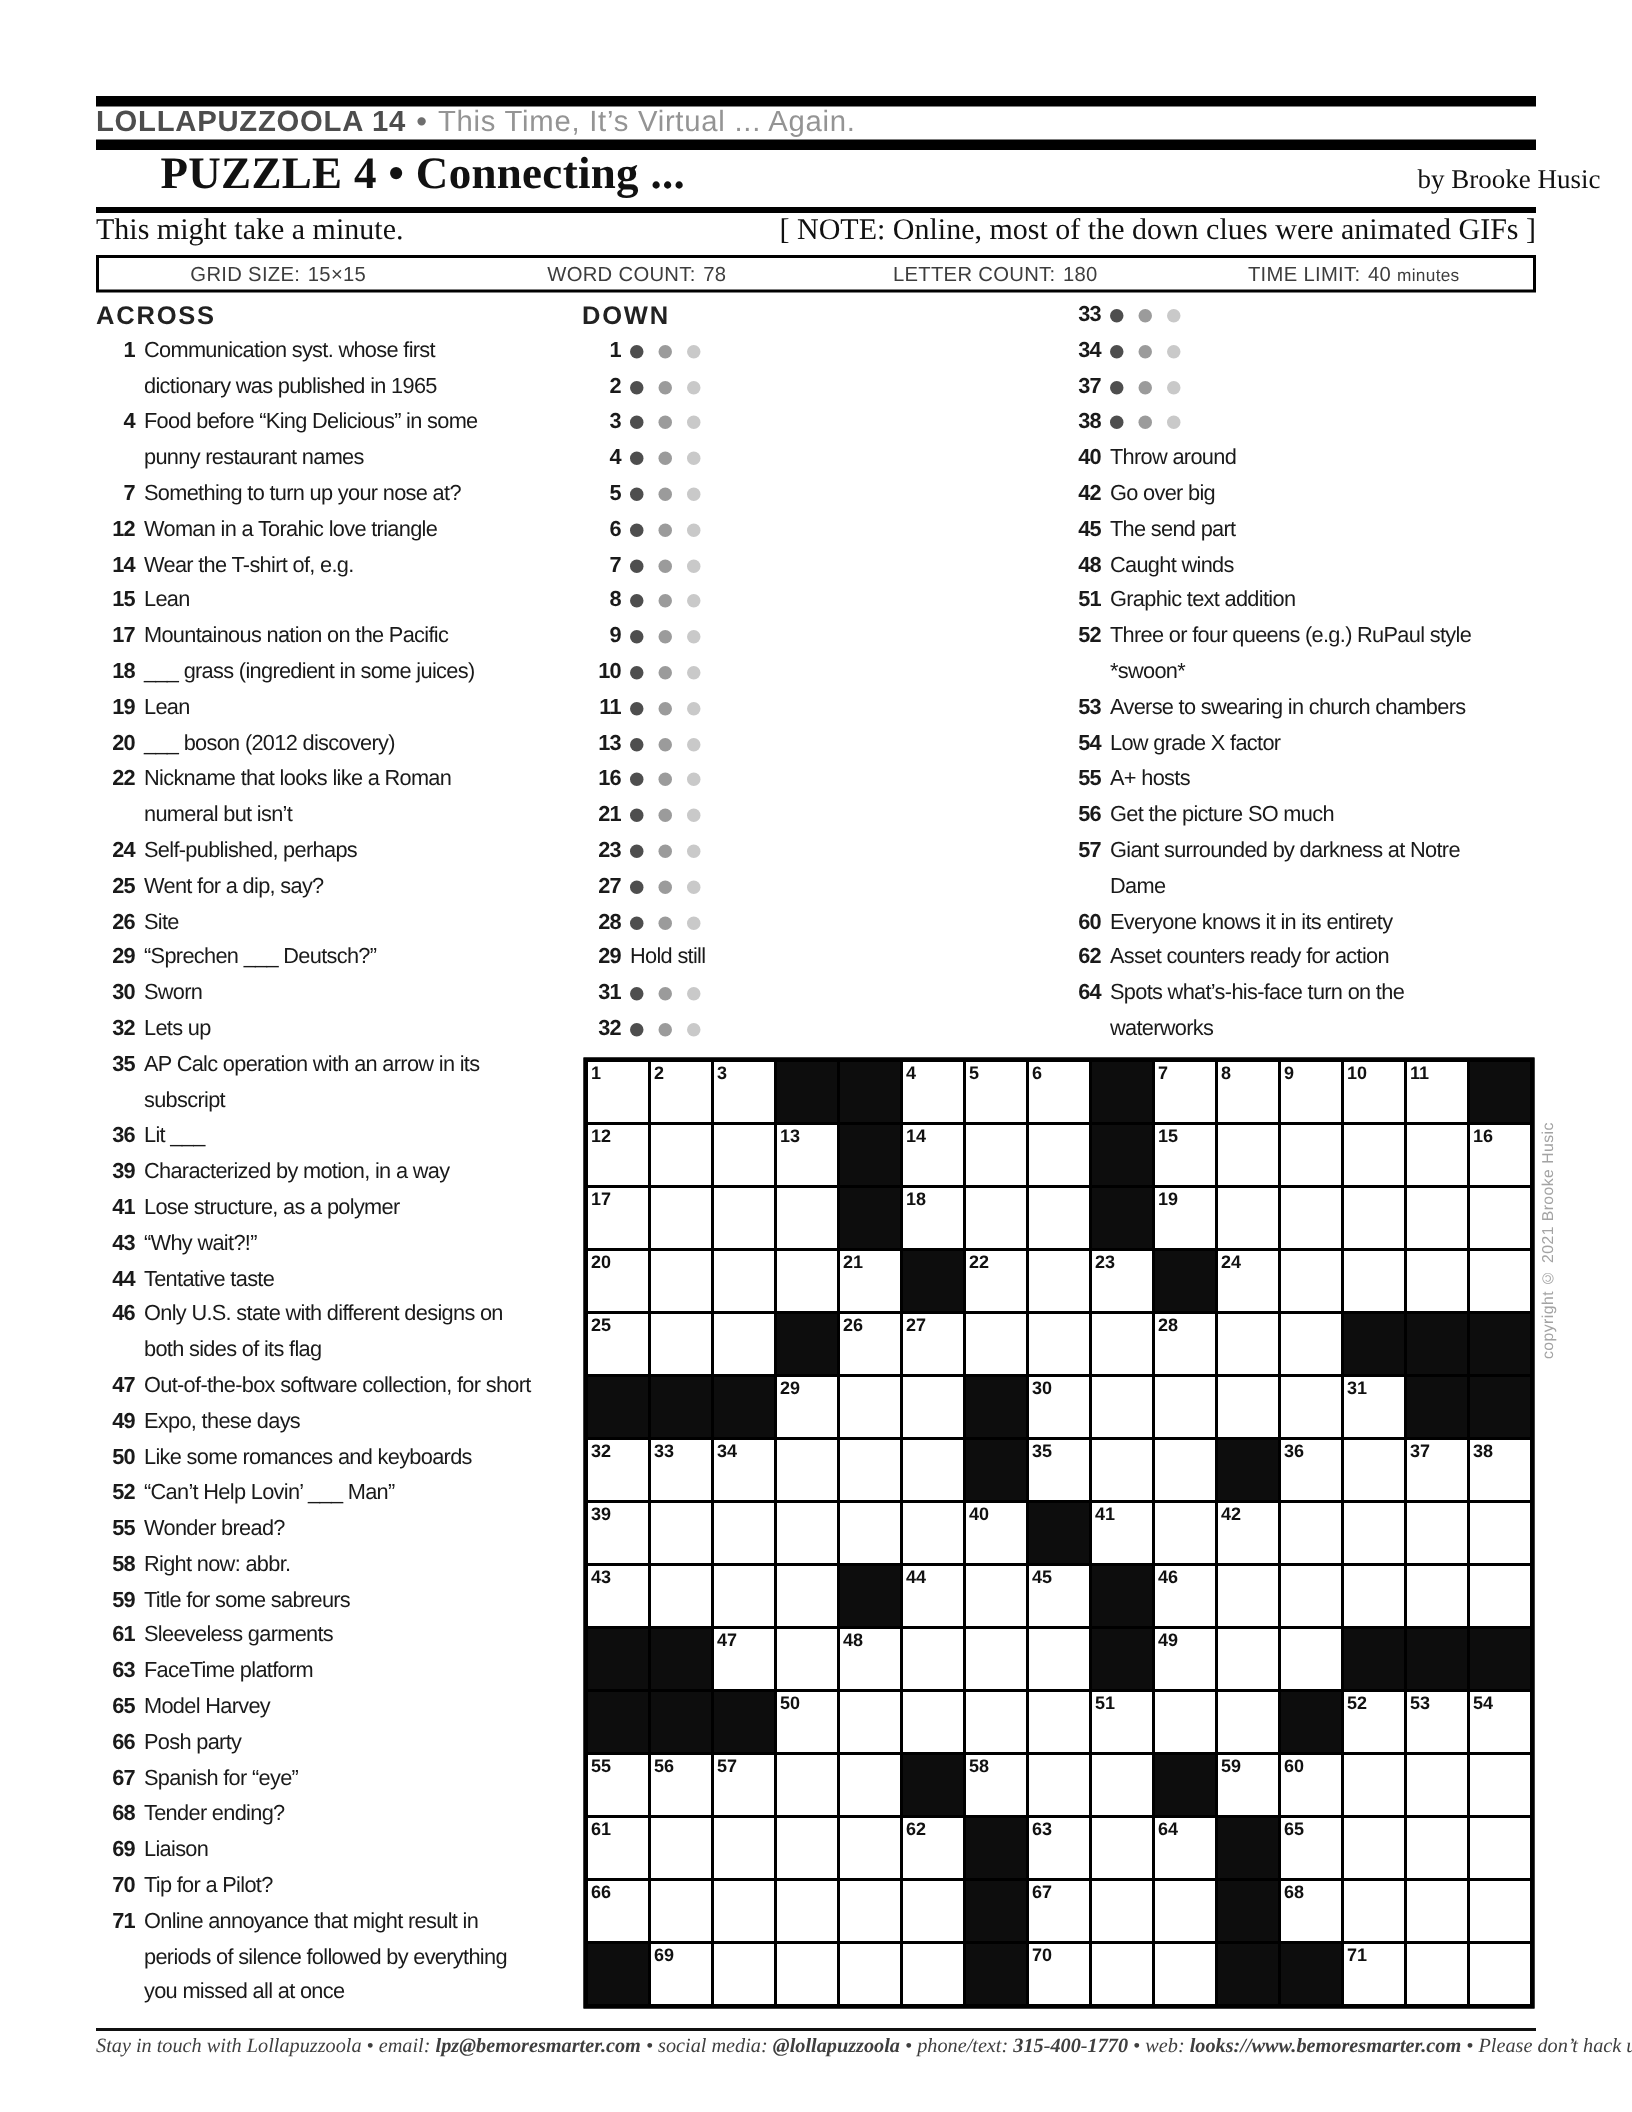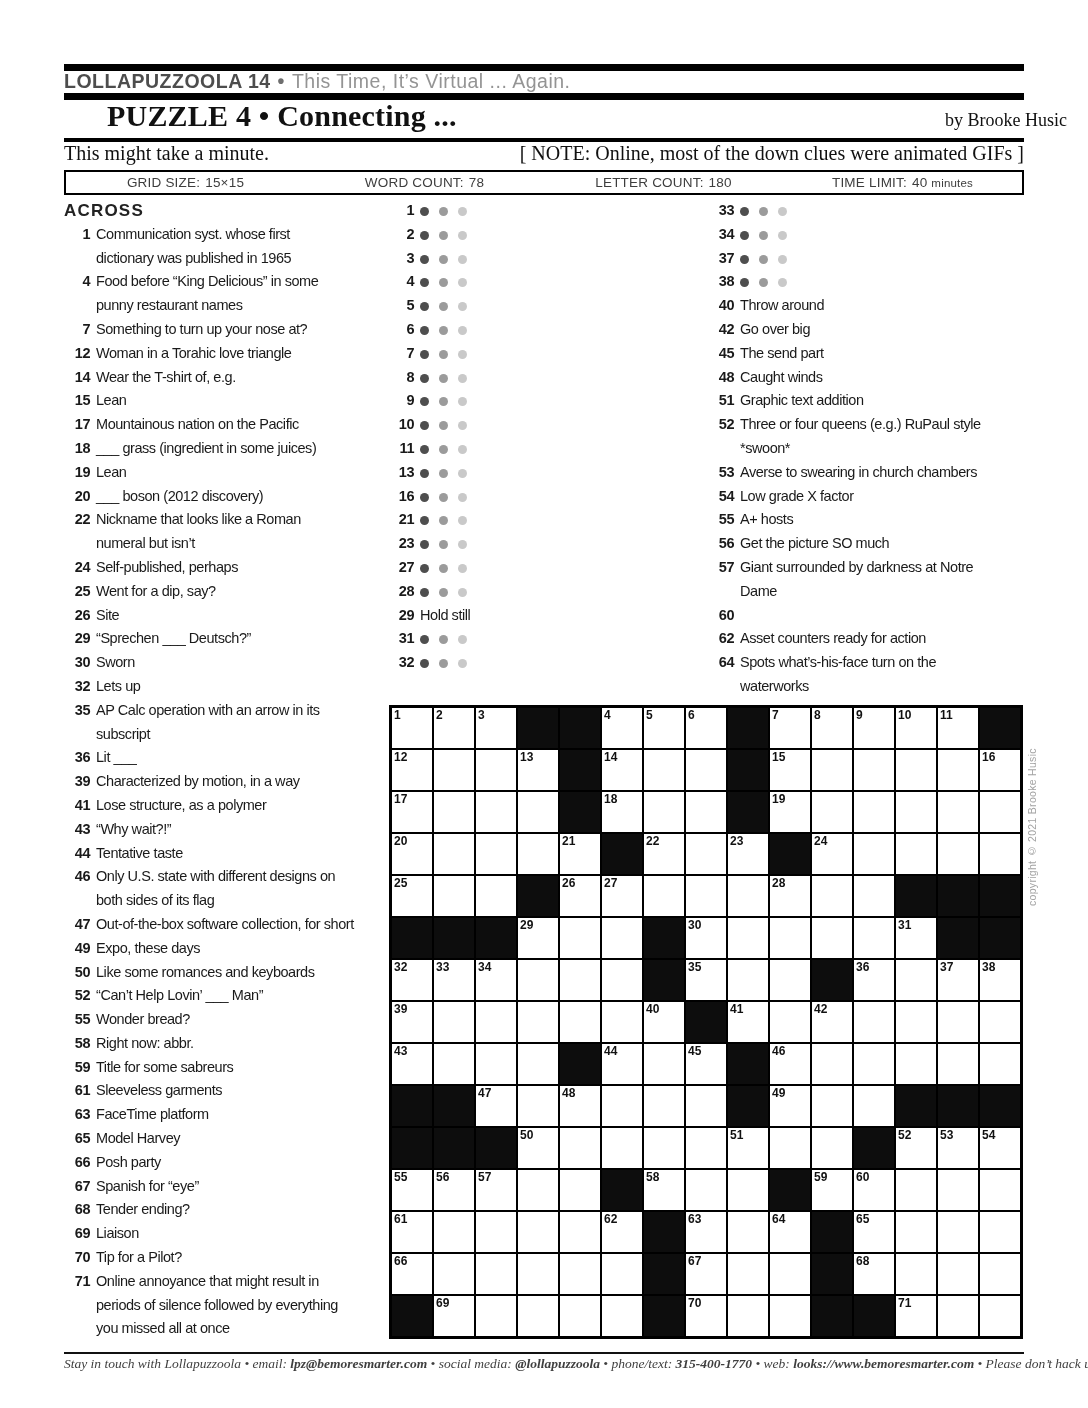--- a/index.html
+++ b/index.html
@@ -253,20 +253,21 @@
         <span class="ctext">Tip for a Pilot?</span>
       </div>
       <div class="clue">
         <span class="cnum">71</span>
         <span class="ctext">Online annoyance that might result in
 periods of silence followed by everything
 you missed all at once</span>
       </div>
     </div>
   <div id="col1" class="clue-col">
+      <div class="clue-header">DOWN</div>
       <div class="clue">
         <span class="cnum">1</span>
         <span class="ctext"><i class="dot" style="background: rgb(78, 78, 78);"></i><i class="dot" style="background: rgb(155, 155, 155);"></i><i class="dot" style="background: rgb(201, 201, 201);"></i></span>
       </div>
       <div class="clue">
         <span class="cnum">2</span>
         <span class="ctext"><i class="dot" style="background: rgb(78, 78, 78);"></i><i class="dot" style="background: rgb(155, 155, 155);"></i><i class="dot" style="background: rgb(201, 201, 201);"></i></span>
       </div>
       <div class="clue">
         <span class="cnum">3</span>
@@ -399,20 +400,21 @@
         <span class="cnum">56</span>
         <span class="ctext">Get the picture SO much</span>
       </div>
       <div class="clue">
         <span class="cnum">57</span>
         <span class="ctext">Giant surrounded by darkness at Notre
 Dame</span>
       </div>
       <div class="clue">
         <span class="cnum">60</span>
+        <span class="ctext">Everyone knows it in its entirety</span>
       </div>
       <div class="clue">
         <span class="cnum">62</span>
         <span class="ctext">Asset counters ready for action</span>
       </div>
       <div class="clue">
         <span class="cnum">64</span>
         <span class="ctext">Spots what’s-his-face turn on the
 waterworks</span>
       </div>

